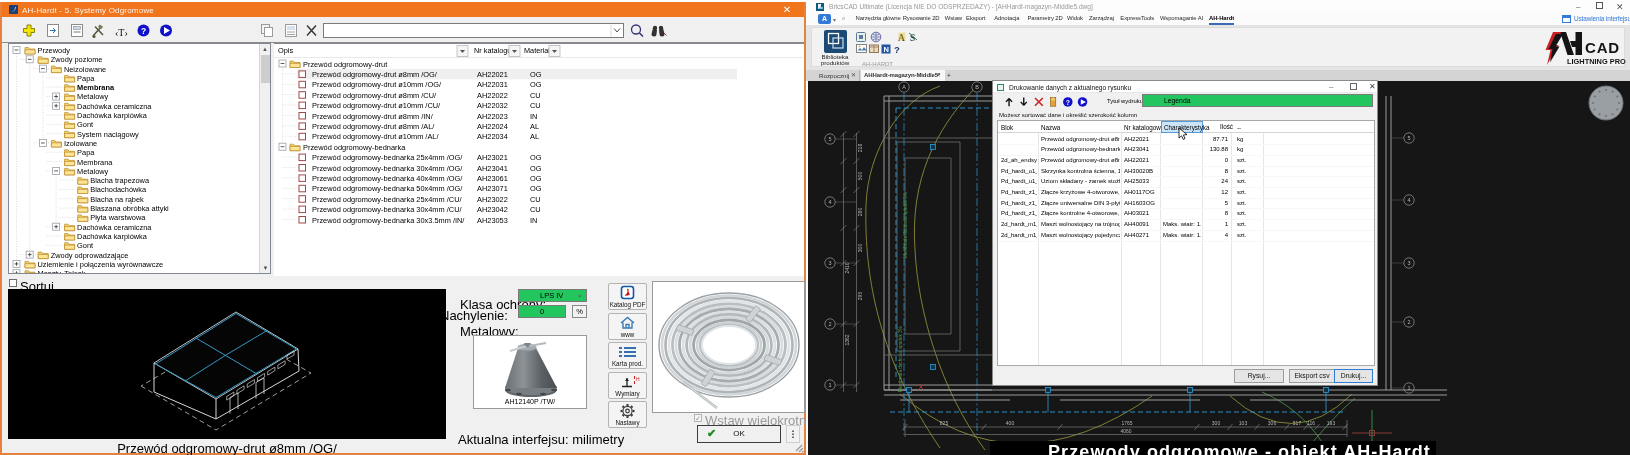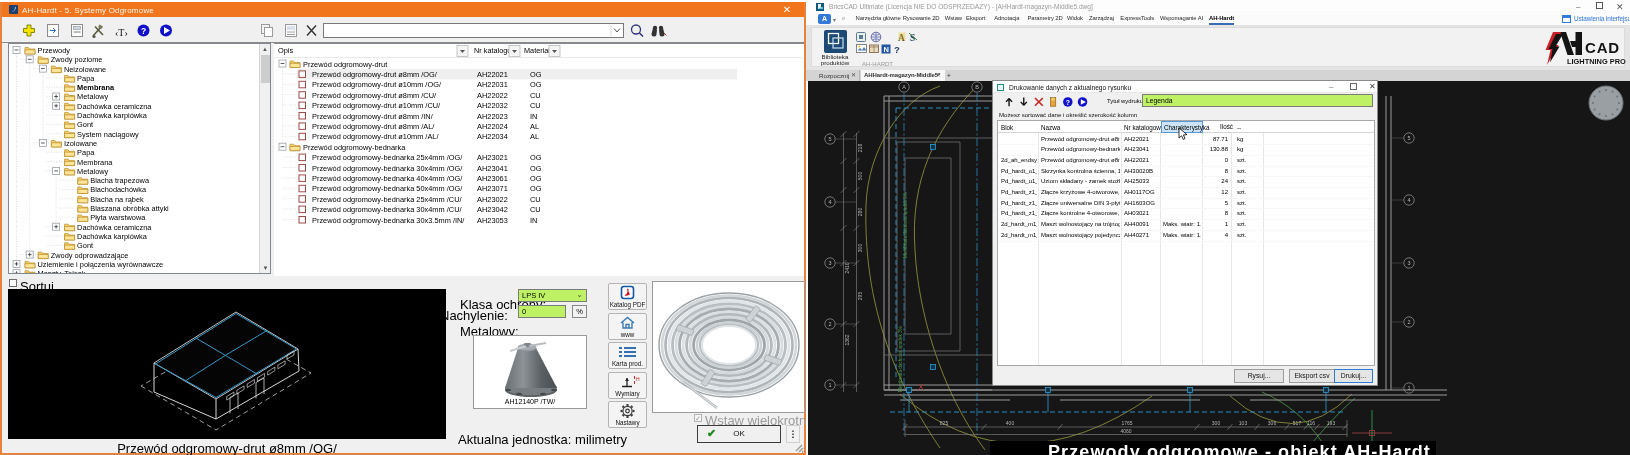--- a/index.html
+++ b/index.html
@@ -4,21 +4,21 @@
 *{margin:0;padding:0;box-sizing:border-box}
 html,body{width:1630px;height:455px;overflow:hidden;background:#fff}
 body{font-family:"Liberation Sans",sans-serif;position:relative}
 .ab{position:absolute}
 #lw{left:0;top:2px;width:806px;height:453px;background:#f0f0f0;border:2px solid #e8813b;border-top:none;position:absolute}
 #lwtitle{left:0;top:0;width:802px;height:15px;background:#f1751c}
 #lwtools{left:0;top:15px;width:802px;height:26px;background:#f0f0f0;border-bottom:1px solid #8a8a8a}
 #tree{left:6px;top:41px;width:263px;height:231px;background:#fff;border:1px solid #82888f}
 #tbl{left:272px;top:41px;width:530px;height:233px;background:#fff;border-top:1px solid #82888f}
 .lbl{position:absolute;font-size:13px;color:#000;white-space:nowrap}
-.inpt{position:absolute;background:#bef264;border:1px solid #7a7a7a;font-size:7.5px;line-height:11px;padding-left:3px;white-space:nowrap}
+.inpt{position:absolute;background:#22c55e;border:1px solid #7a7a7a;font-size:7.5px;line-height:11px;padding-left:21px;white-space:nowrap}
 .btncol{position:absolute;left:606px;width:39px;height:27px;background:#f4f4f4;border:1px solid #b4b4b4;border-radius:2px;text-align:center;font-size:6.3px;color:#111}
 #rw{left:806px;top:0;width:824px;height:455px;background:#fdfdfd;position:absolute}
 #rtitle{left:0;top:0;width:824px;height:12px;background:#fdfdfd;font-size:6.6px;color:#9a9a9a}
 #rmenu{left:0;top:12px;width:824px;height:13px;background:#fbfbfb;font-size:5.9px;color:#2b2b2b;letter-spacing:-0.1px}
 .mi{position:absolute;top:3px;white-space:nowrap}
 #ribbon{left:0;top:25px;width:824px;height:45px;background:#e4e4e4}
 #ribpanel{left:5px;top:2px;width:814px;height:40px;background:#f2f2f2;border:1px solid #dcdcdc}
 #tabrow{left:0;top:70px;width:824px;height:11px;background:#d4d4d4;font-size:6.5px;color:#333}
 #cad{left:2px;top:81px;width:822px;height:374px;background:#161616}
 #dlg{left:186px;top:80px;width:386px;height:306px;background:#f0f0f0;border:1px solid #8a8a8a}
@@ -413,21 +413,21 @@
 <rect x="50" y="7" width="7" height="4" rx="1" fill="#7d8389"></rect>
 <path d="M36,15 L52,10.2" stroke="#c9cccf" stroke-width="2.2"></path>
 <path d="M55,10 L72,7" stroke="#b8bbbe" stroke-width="2.2"></path>
 <ellipse cx="34" cy="54" rx="3" ry="1.2" fill="#43474b"></ellipse>
 <ellipse cx="80" cy="54" rx="3" ry="1.2" fill="#43474b"></ellipse>
 <ellipse cx="45" cy="58" rx="3" ry="1.2" fill="#43474b"></ellipse>
 <ellipse cx="69" cy="58" rx="3" ry="1.2" fill="#43474b"></ellipse>
 </svg>
     </div>
  <div class="lbl" style="left:471px;top:396px;width:114px;text-align:center;font-size:7px">AH12140P /TW/</div>
- <div class="lbl" style="left:456px;top:430px">Aktualna jednostka: milimetry</div>
+ <div class="lbl" style="left:456px;top:430px">Aktualna interfejsu: milimetry</div>
  <div class="btncol" style="top:281px"><svg width="37" height="18" viewBox="0 0 37 18" style="position:relative">
         <rect x="12.5" y="2.5" width="12" height="12" rx="2.5" fill="#fff" stroke="#1258a7" stroke-width="1.6"></rect>
         <path d="M16,11.5 c1.5,-1 2.5,-2.5 3,-4.5 l1.5,3.5 c-1.5,0.5 -3,1 -4.5,1 z M19,7 l-0.7,-2 h1 z" fill="#c00" stroke="#c00" stroke-width="0.5"></path>
       </svg><div style="position:absolute;left:0;right:0;bottom:1px">Katalog PDF</div></div>
     <div class="btncol" style="top:310.5px"><svg width="37" height="18" viewBox="0 0 37 18" style="position:relative">
         <path d="M12,9 L18.5,3.5 L25,9 M14,8.5 V14 H23 V8.5 M17,14 V10.5 H20 V14" fill="none" stroke="#3a7ab5" stroke-width="1.4"></path>
       </svg><div style="position:absolute;left:0;right:0;bottom:1px">www</div></div>
     <div class="btncol" style="top:340px"><svg width="37" height="18" viewBox="0 0 37 18" style="position:relative">
         <g stroke="#1258a7" stroke-width="1.7">
           <line x1="10" y1="5" x2="13" y2="5"></line>

